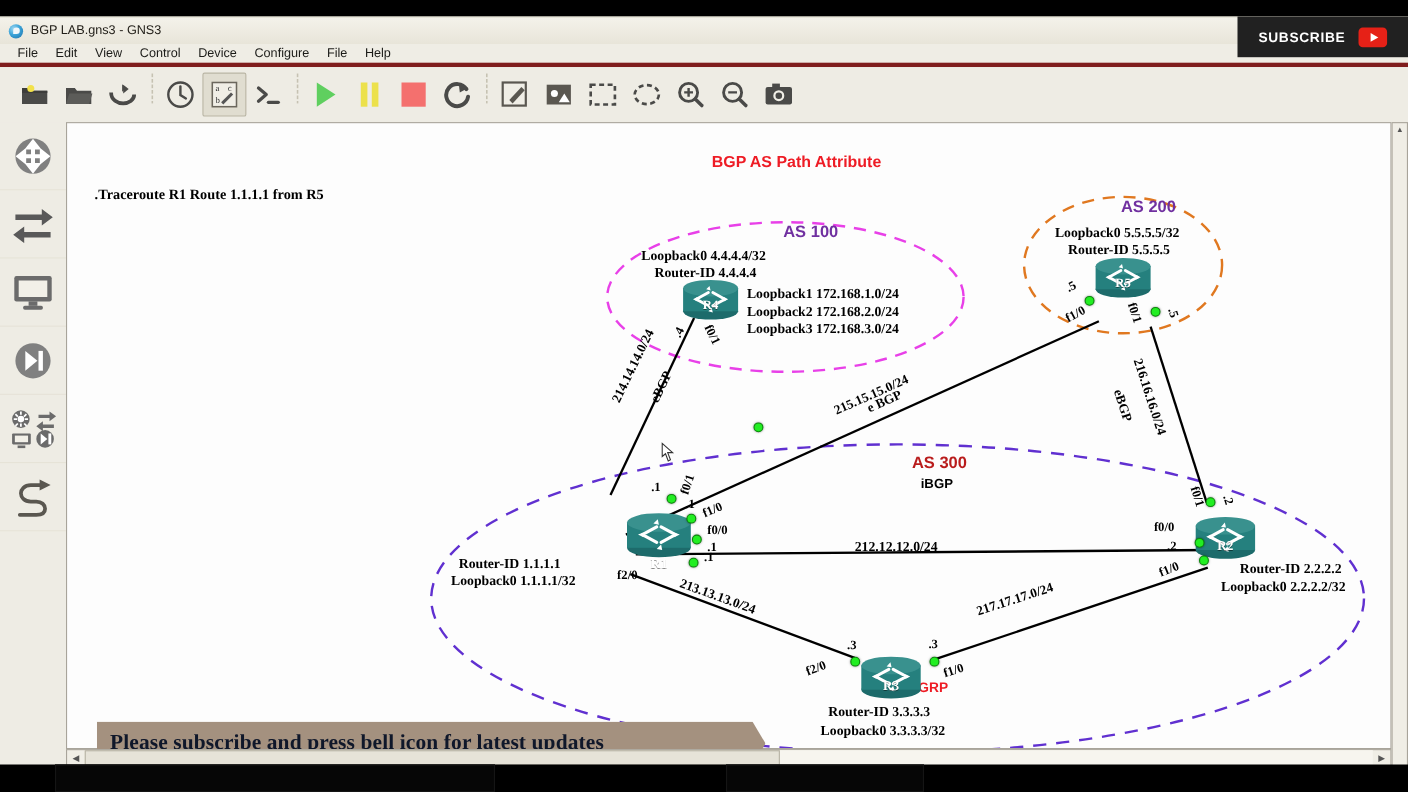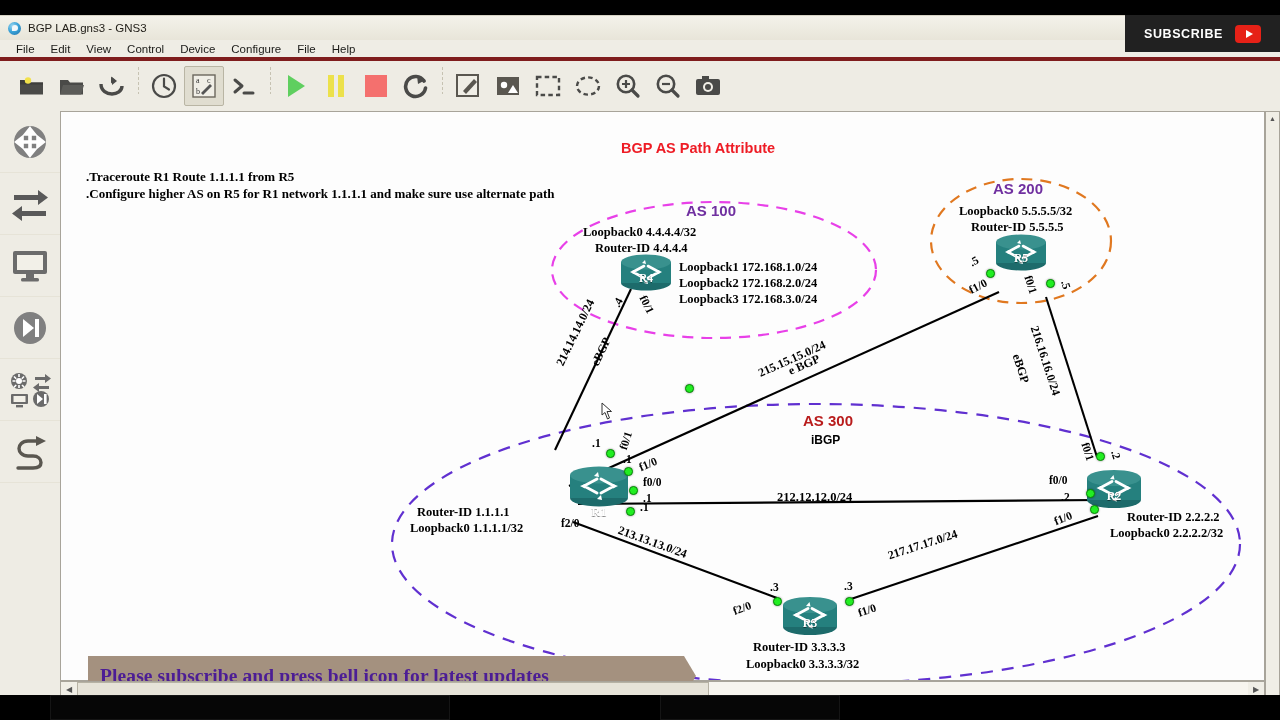--- a/index.html
+++ b/index.html
@@ -91,21 +91,21 @@
   }
   .canvas { position: absolute; left: 0; top: 0; width: 1205px; height: 570px; }
   svg.topo { position: absolute; left: 0; top: 0; }
 
   .lbl {
     position: absolute;
     font-family: "Liberation Serif", serif;
     font-weight: bold; white-space: nowrap;
     color: #000; line-height: 1.18;
   }
-  .lbl-title { font-family: "Liberation Sans", sans-serif; }
+  .lbl-title { font-family: "Liberation Sans", sans-serif; margin-left: 26px; }
 
   .router {
     position: absolute; width: 58px; height: 40px; pointer-events: none;
   }
   .router .name {
     position: absolute; left: 0; top: 20px; width: 58px;
     text-align: center; font-size: 11.5px; font-weight: bold; color: #fff;
     font-family: "Liberation Serif", serif;
     text-shadow: 0 1px 0 rgba(0,0,0,.45);
   }
@@ -173,21 +173,21 @@
 
   
   .banner {
     position: absolute; left: 88px; top: 640px;
     width: 608px; height: 40px;
     background: #a4917f;
     clip-path: polygon(0 0, 596px 0, 608px 20px, 596px 40px, 0 40px);
     display: flex; align-items: center;
   }
   .banner-text {
-    color: #4c1d95; font-size: 19.5px; font-weight: bold;
+    color: #0f172a; font-size: 19.5px; font-weight: bold;
     font-family: "Liberation Serif", serif;
     margin-left: 12px; letter-spacing: .1px;
   }
 
   .cursor { position: absolute; width: 12px; height: 18px; }
 </style>
 </head>
 <body>
 
 <div id="app">
@@ -393,21 +393,20 @@
           <line x1="938" y1="180" x2="508" y2="374" stroke="#000" stroke-width="2.1"></line>
           <line x1="985" y1="185" x2="1036" y2="345" stroke="#000" stroke-width="2.1"></line>
           <line x1="517" y1="392" x2="1040" y2="388" stroke="#000" stroke-width="2.1"></line>
           <line x1="512" y1="410" x2="716" y2="486" stroke="#000" stroke-width="2.1"></line>
           <line x1="790" y1="487" x2="1037" y2="404" stroke="#000" stroke-width="2.1"></line>
         </svg>
 
         <div class="lbl lbl-title" style="left:560px; top:28px; font-size:14.5px; color:#ee1c25;">BGP AS Path Attribute</div>
 
         <div class="lbl" style="left:25px; top:57px; font-size:13px;">.Traceroute R1 Route 1.1.1.1 from R5</div>
-        <div class="lbl" style="left:25px; top:74px; font-size:13px;">.Configure higher AS on R5 for R1 network 1.1.1.1 and make sure use alternate path</div>
 
         <div class="lbl lbl-title" style="left:625px; top:90px; font-size:15px; color:#7030a0;">AS 100</div>
         <div class="lbl lbl-title" style="left:932px; top:68px; font-size:15px; color:#7030a0;">AS 200</div>
         <div class="lbl lbl-title" style="left:742px; top:300px; font-size:15px; color:#b91c1c;text-align:right;">AS 300</div>
         <div class="lbl lbl-title" style="left:750px; top:321px; font-size:12px;">iBGP</div>
         <div class="lbl lbl-title" style="left:736px; top:506px; font-size:12.5px; color:#ee1c25;">EIGRP</div>
 
         <div class="lbl" style="left:522px; top:113px; font-size:12.5px;">Loopback0 4.4.4.4/32</div>
         <div class="lbl" style="left:534px; top:129px; font-size:12.5px;">Router-ID 4.4.4.4</div>
         <div class="lbl" style="left:618px; top:148px; font-size:12.5px;">Loopback1 172.168.1.0/24</div>

